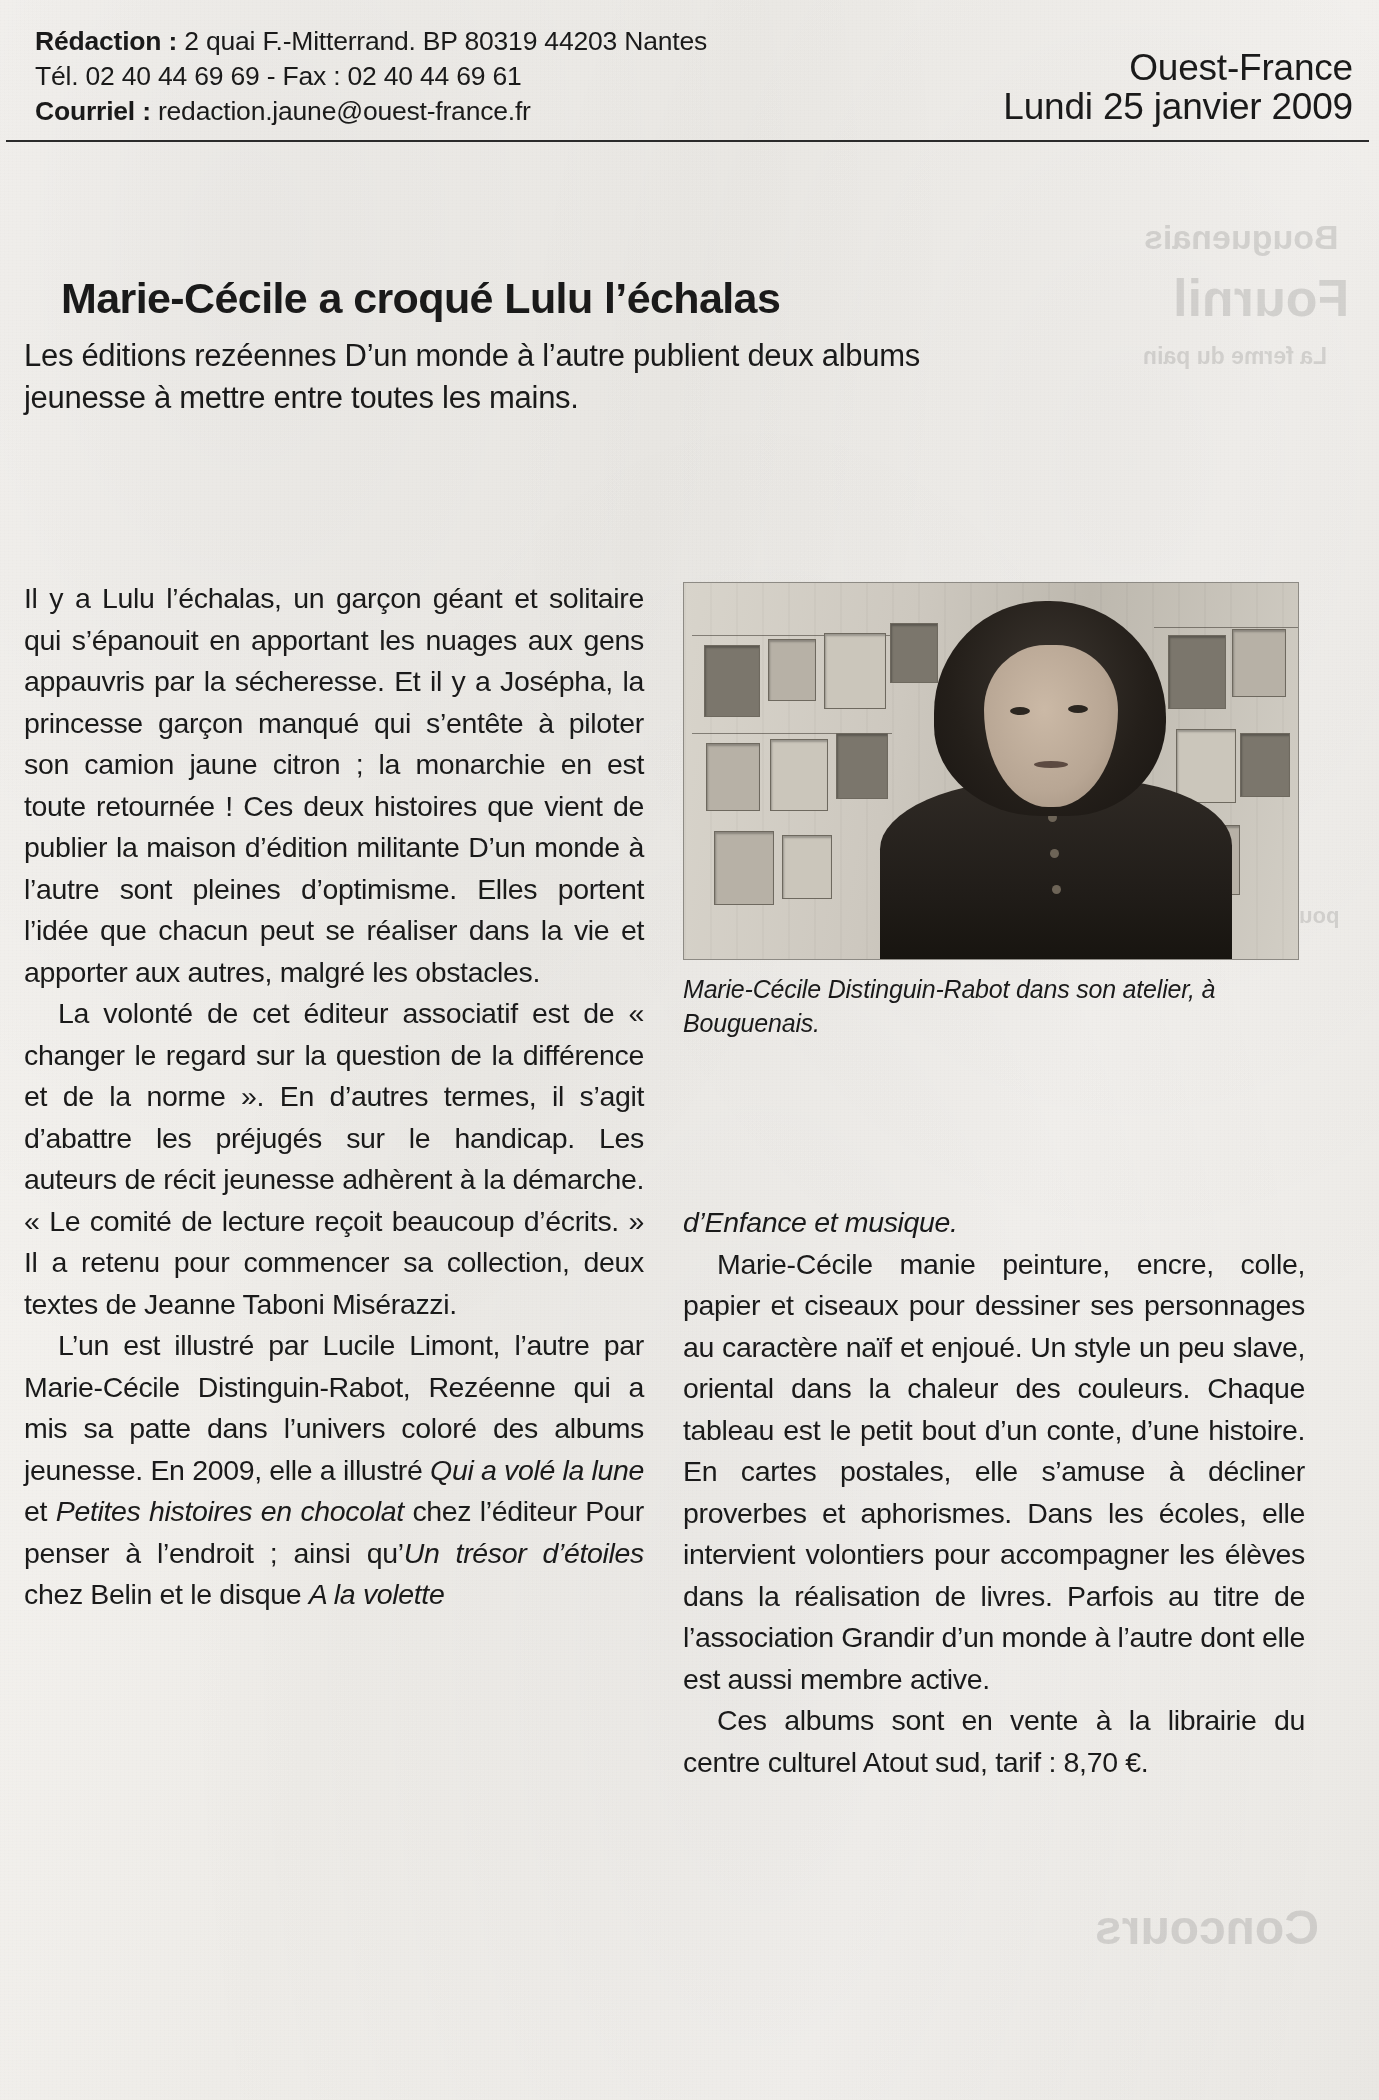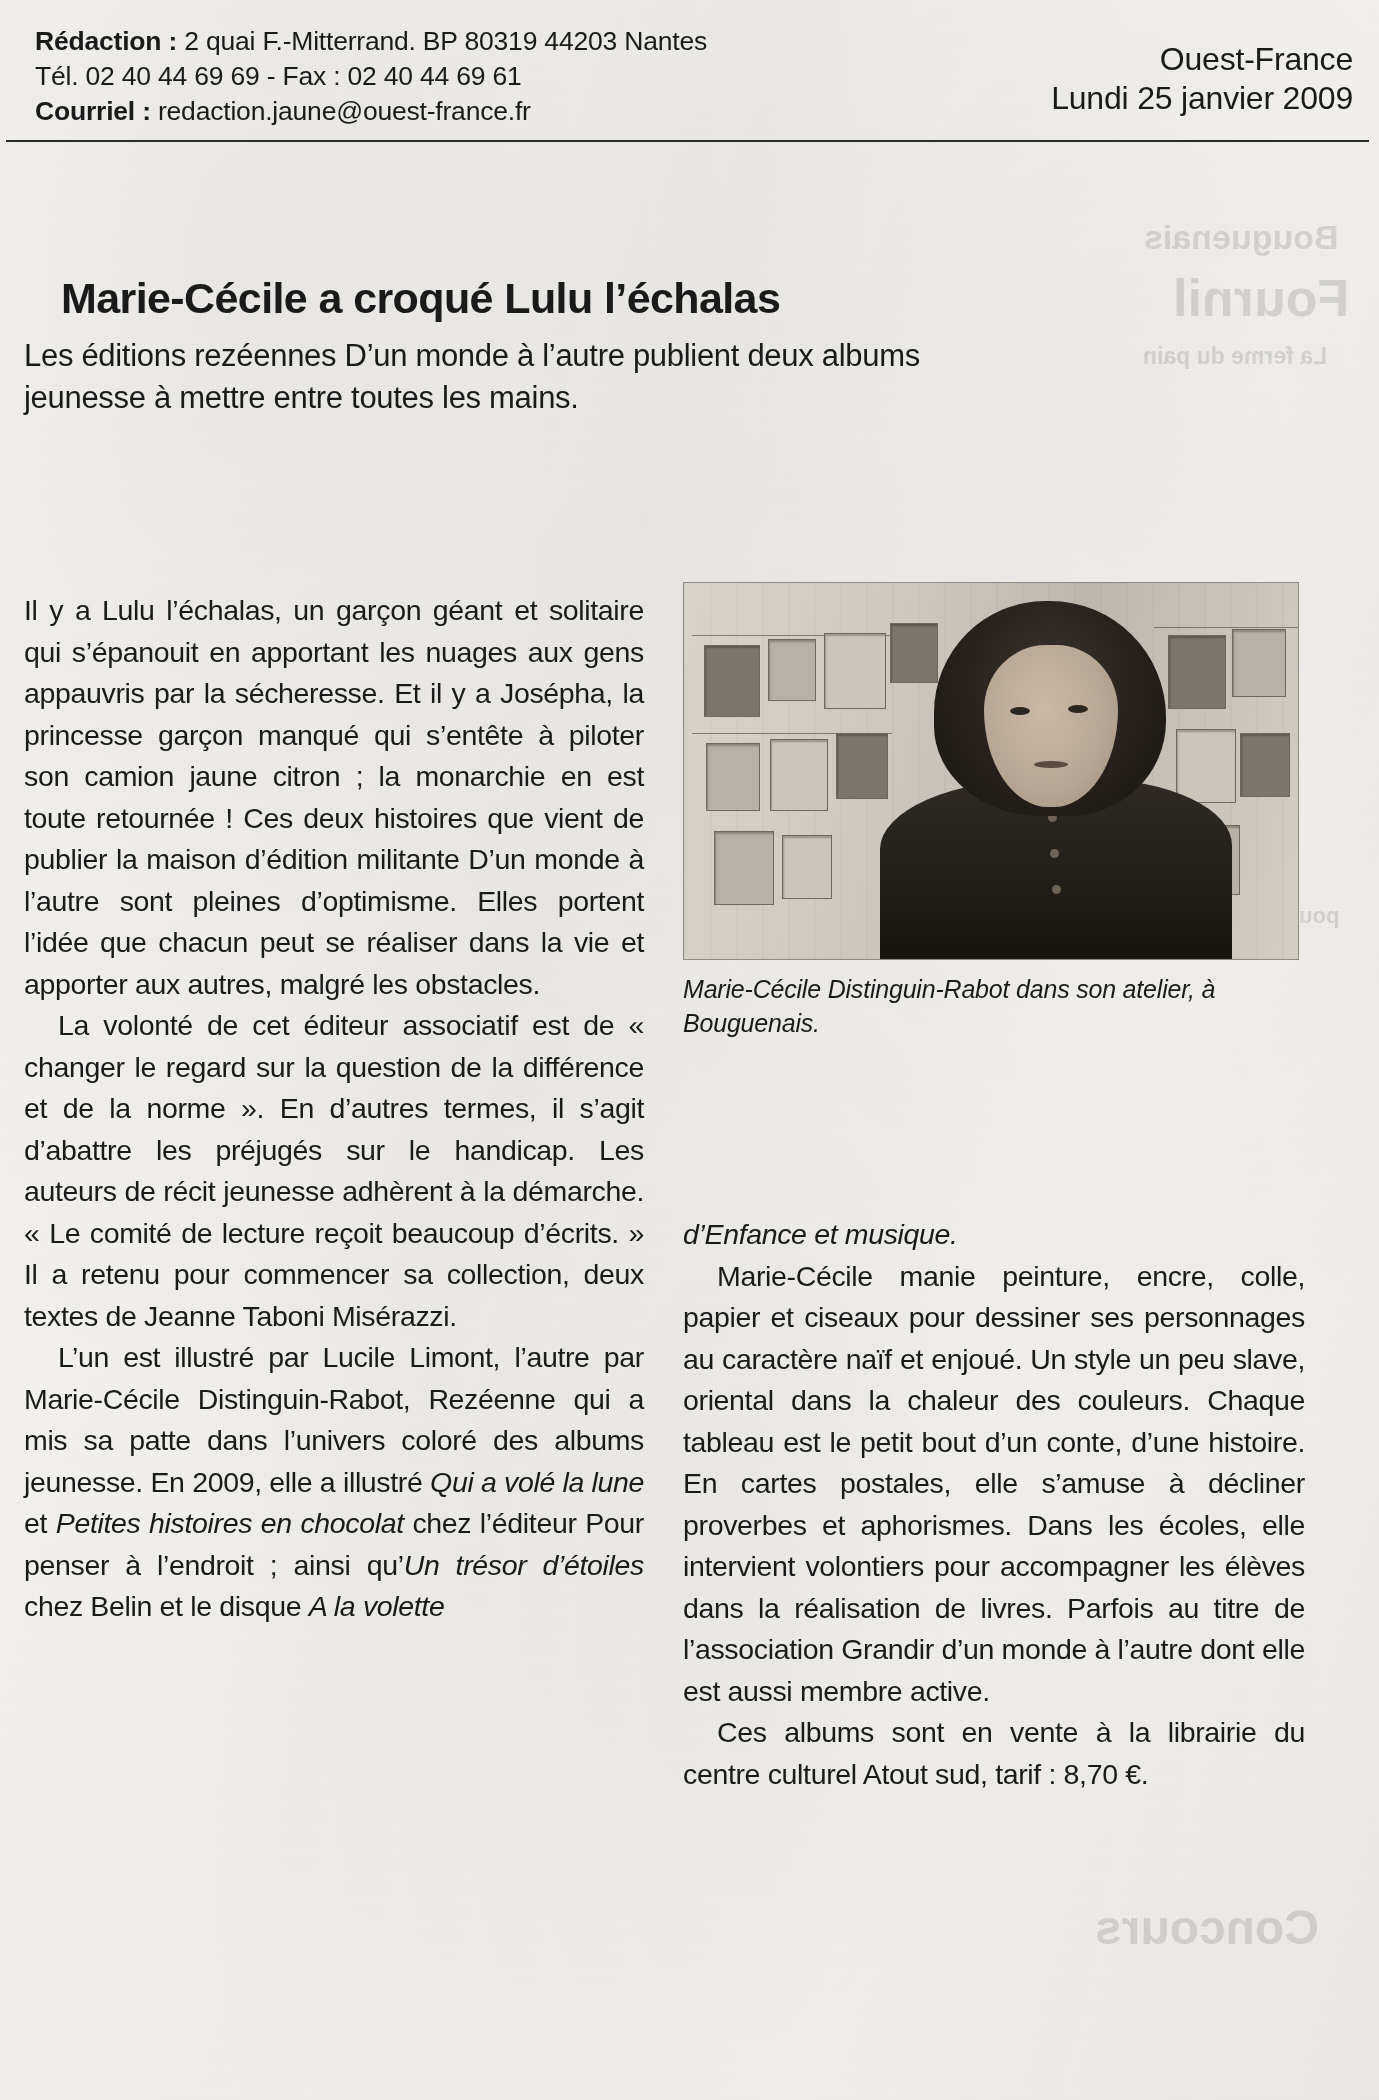--- a/index.html
+++ b/index.html
@@ -50,23 +50,23 @@
     top: 0;
     font-size: 26.5px;
     line-height: 35px;
     letter-spacing: -0.2px;
   }
   .masthead-left .line { white-space: nowrap; }
   .masthead-left b { font-weight: 700; }
   .masthead-right {
     position: absolute;
     right: 0;
-    top: 16px;
+    top: 24px;
     text-align: right;
-    font-size: 32px;
+    font-size: 37px;
     line-height: 39px;
     letter-spacing: -0.2px;
   }
   .rule {
     position: absolute;
     left: 6px;
     right: 10px;
     top: 140px;
     height: 2px;
     background: #2b2b2b;
@@ -194,21 +194,20 @@
     letter-spacing: -0.2px;
   }
 
   
   .col {
     position: absolute;
     font-size: 28.5px;
     line-height: 41.5px;
     letter-spacing: -0.35px;
     text-align: justify;
-    margin-top: 12px;
   }
   .col p { margin: 0; }
   .col p + p { text-indent: 34px; }
   .col-left {
     left: 24px;
     top: 578px;
     width: 620px;
   }
   .col-right {
     left: 683px;

